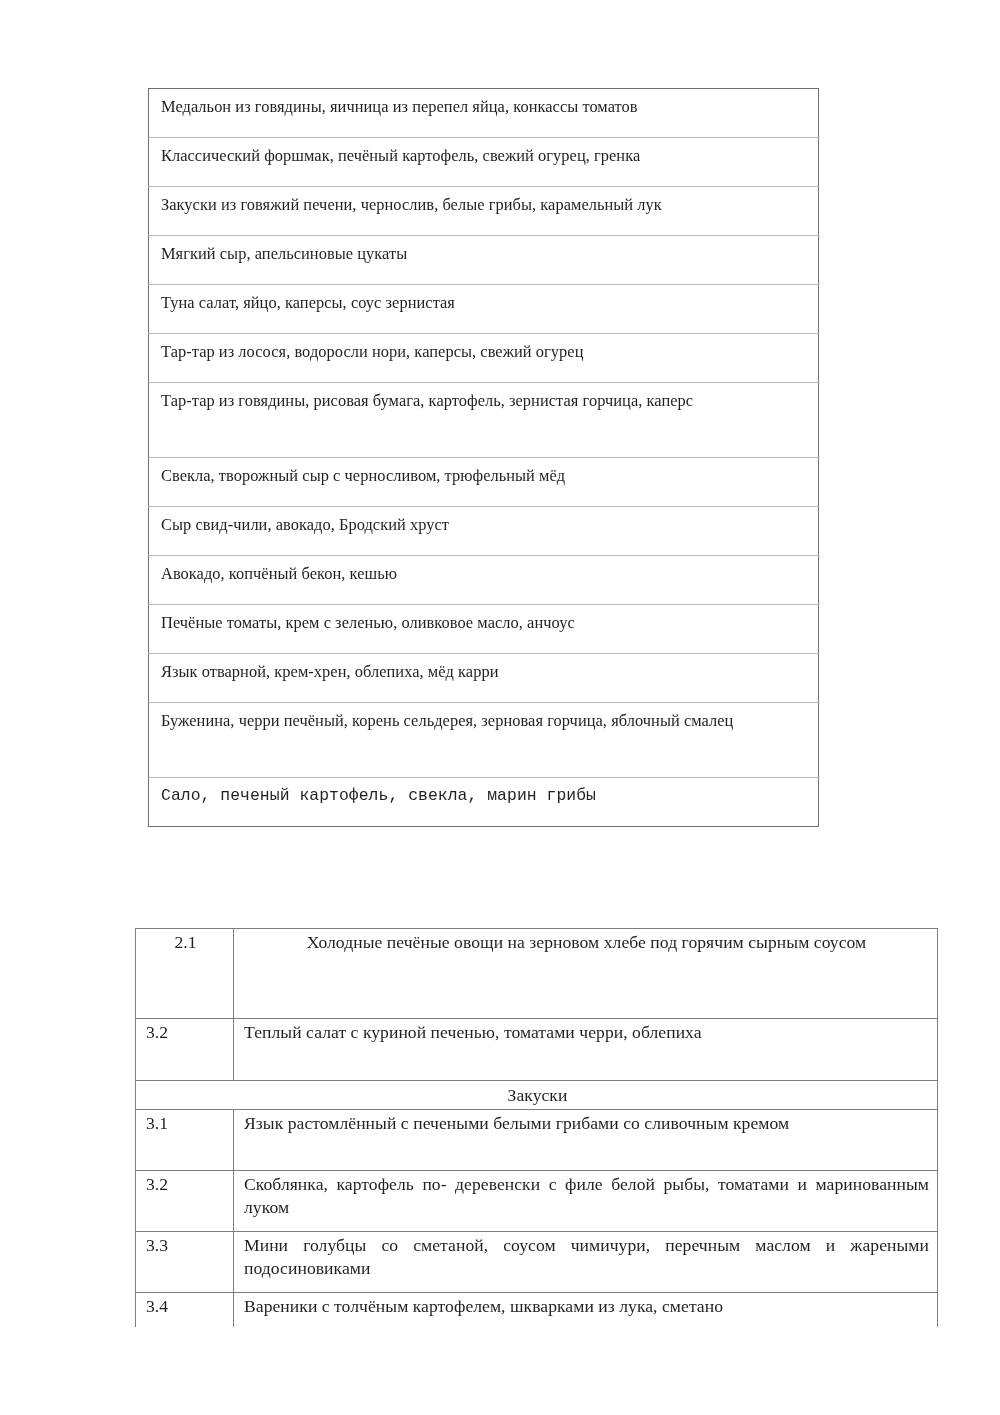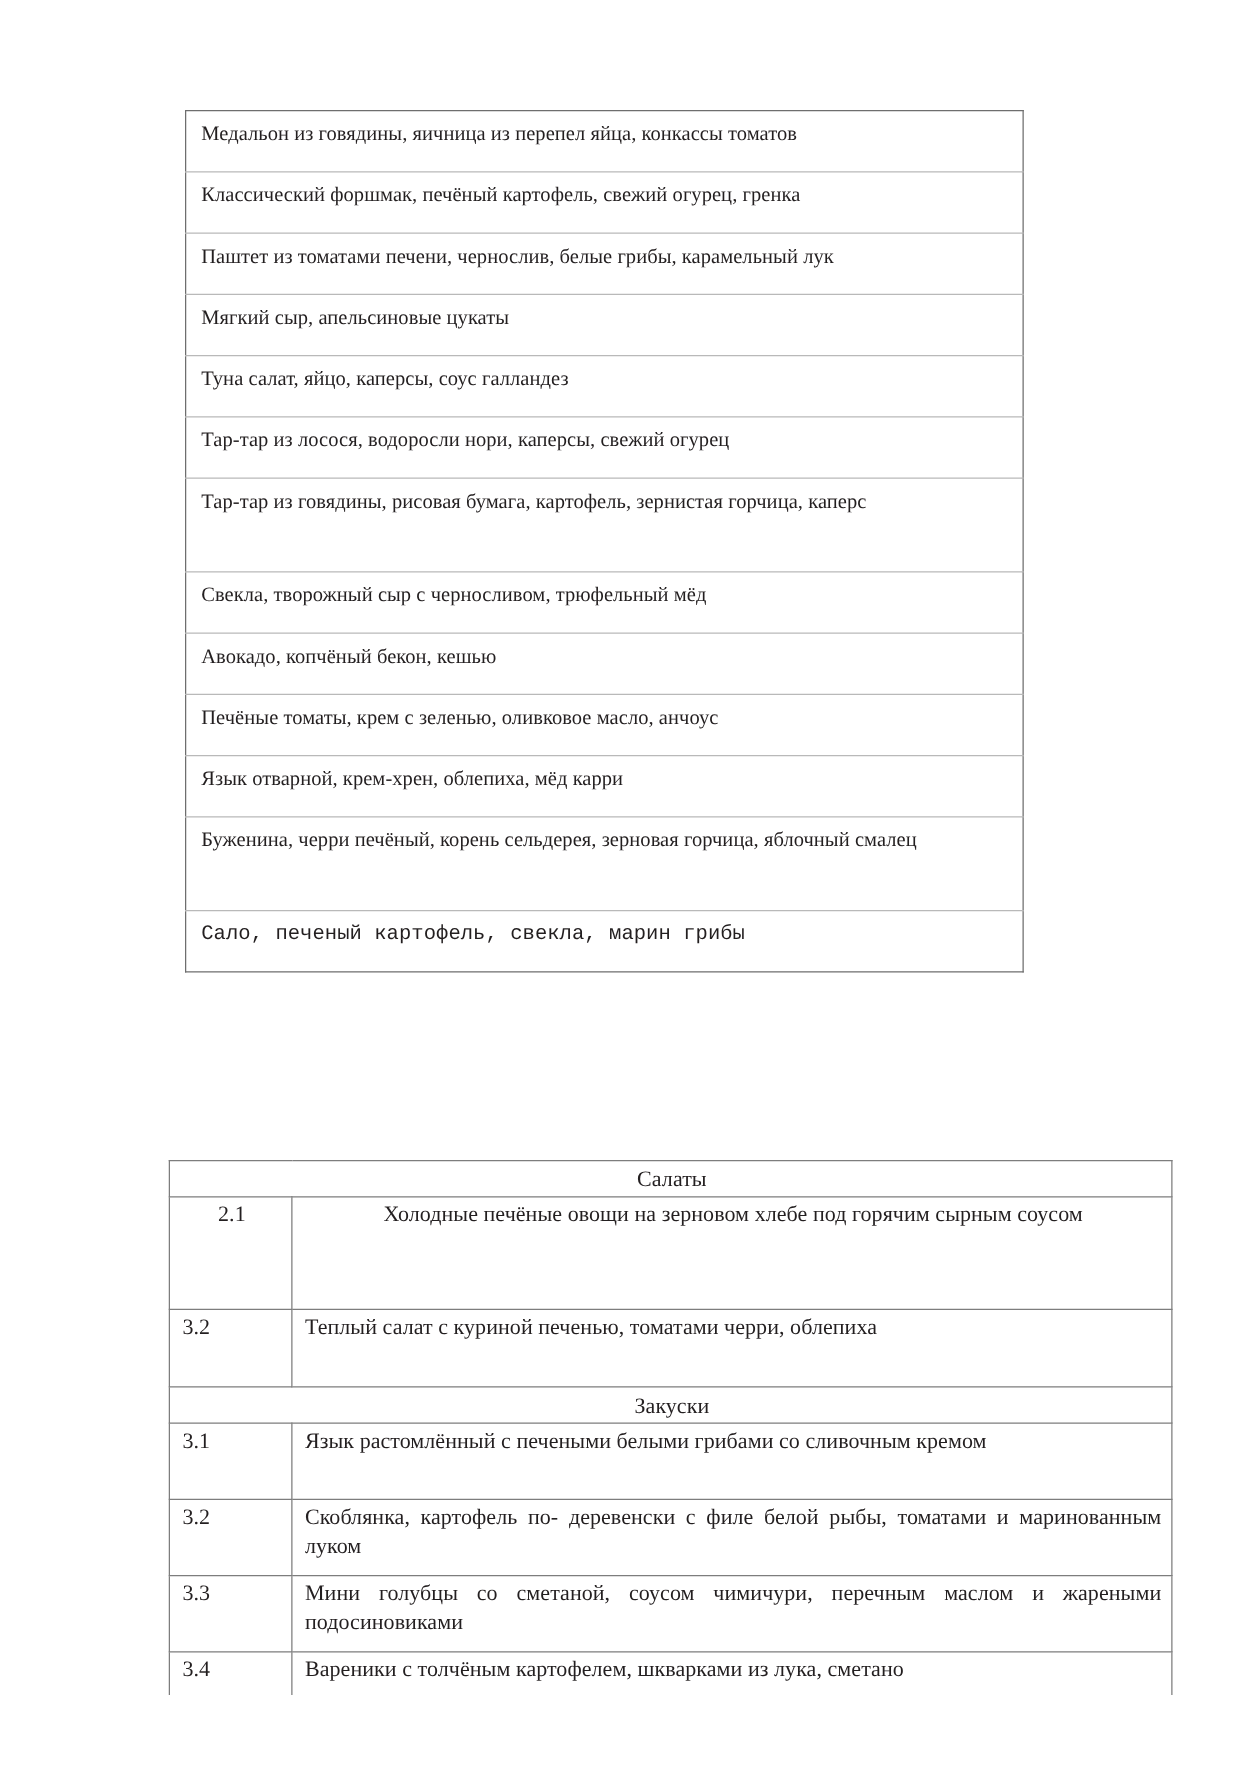--- a/index.html
+++ b/index.html
@@ -97,36 +97,39 @@
 
   <table class="table-one">
     <tbody id="table-one-body">
         <tr>
           <td>Медальон из говядины, яичница из перепел яйца, конкассы томатов</td>
         </tr>
         <tr>
           <td>Классический форшмак, печёный картофель, свежий огурец, гренка</td>
         </tr>
         <tr>
-          <td>Паштет из томатами печени, чернослив, белые грибы, карамельный лук</td>
+          <td>Закуски из говяжий печени, чернослив, белые грибы, карамельный лук</td>
         </tr>
         <tr>
           <td>Мягкий сыр, апельсиновые цукаты</td>
         </tr>
         <tr>
-          <td>Туна салат, яйцо, каперсы, соус галландез</td>
+          <td>Туна салат, яйцо, каперсы, соус зернистая</td>
         </tr>
         <tr>
           <td>Тар-тар из лосося, водоросли нори, каперсы, свежий огурец</td>
         </tr>
         <tr>
           <td class="two-line">Тар-тар из говядины, рисовая бумага, картофель, зернистая горчица, каперс</td>
         </tr>
         <tr>
           <td>Свекла, творожный сыр с черносливом, трюфельный мёд</td>
+        </tr>
+        <tr>
+          <td>Сыр свид-чили, авокадо, Бродский хруст</td>
         </tr>
         <tr>
           <td>Авокадо, копчёный бекон, кешью</td>
         </tr>
         <tr>
           <td>Печёные томаты, крем с зеленью, оливковое масло, анчоус</td>
         </tr>
         <tr>
           <td>Язык отварной, крем-хрен, облепиха, мёд карри</td>
         </tr>
@@ -138,23 +141,20 @@
         </tr>
       </tbody>
   </table>
 
   <table class="table-two">
     <colgroup>
       <col class="col-num">
       <col>
     </colgroup>
     <tbody id="table-two-body">
-        <tr>
-          <td colspan="2" class="section-head">Салаты</td>
-        </tr>
         <tr class="r-2-1">
           <td>2.1</td>
           <td class="desc">Холодные печёные овощи на зерновом хлебе под горячим сырным соусом</td>
         </tr>
         <tr class="r-2-2">
           <td>3.2</td>
           <td class="desc">Теплый салат с куриной печенью, томатами черри, облепиха</td>
         </tr>
         <tr>
           <td colspan="2" class="section-head">Закуски</td>

